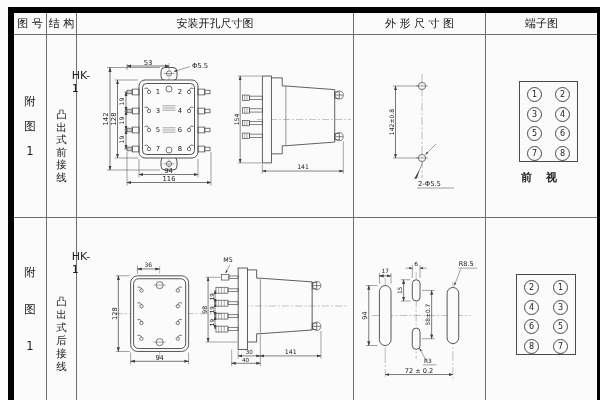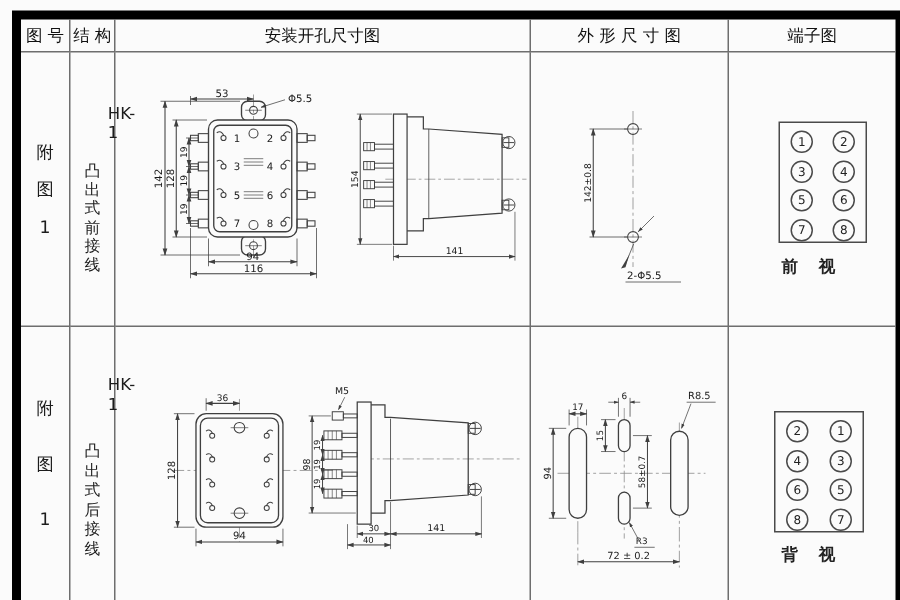--- a/index.html
+++ b/index.html
@@ -473,17 +473,16 @@
       <div class="tbox" style="left:30px;top:56px;width:60px;height:81px;">
         <div class="tcirc">2</div>
         <div class="tcirc">1</div>
         <div class="tcirc">4</div>
         <div class="tcirc">3</div>
         <div class="tcirc">6</div>
         <div class="tcirc">5</div>
         <div class="tcirc">8</div>
         <div class="tcirc">7</div>
       </div>
-      <div class="tcap" style="top:144px">背 视</div>
     </div>
 
   </div>
 </div>
 
 </body></html>

